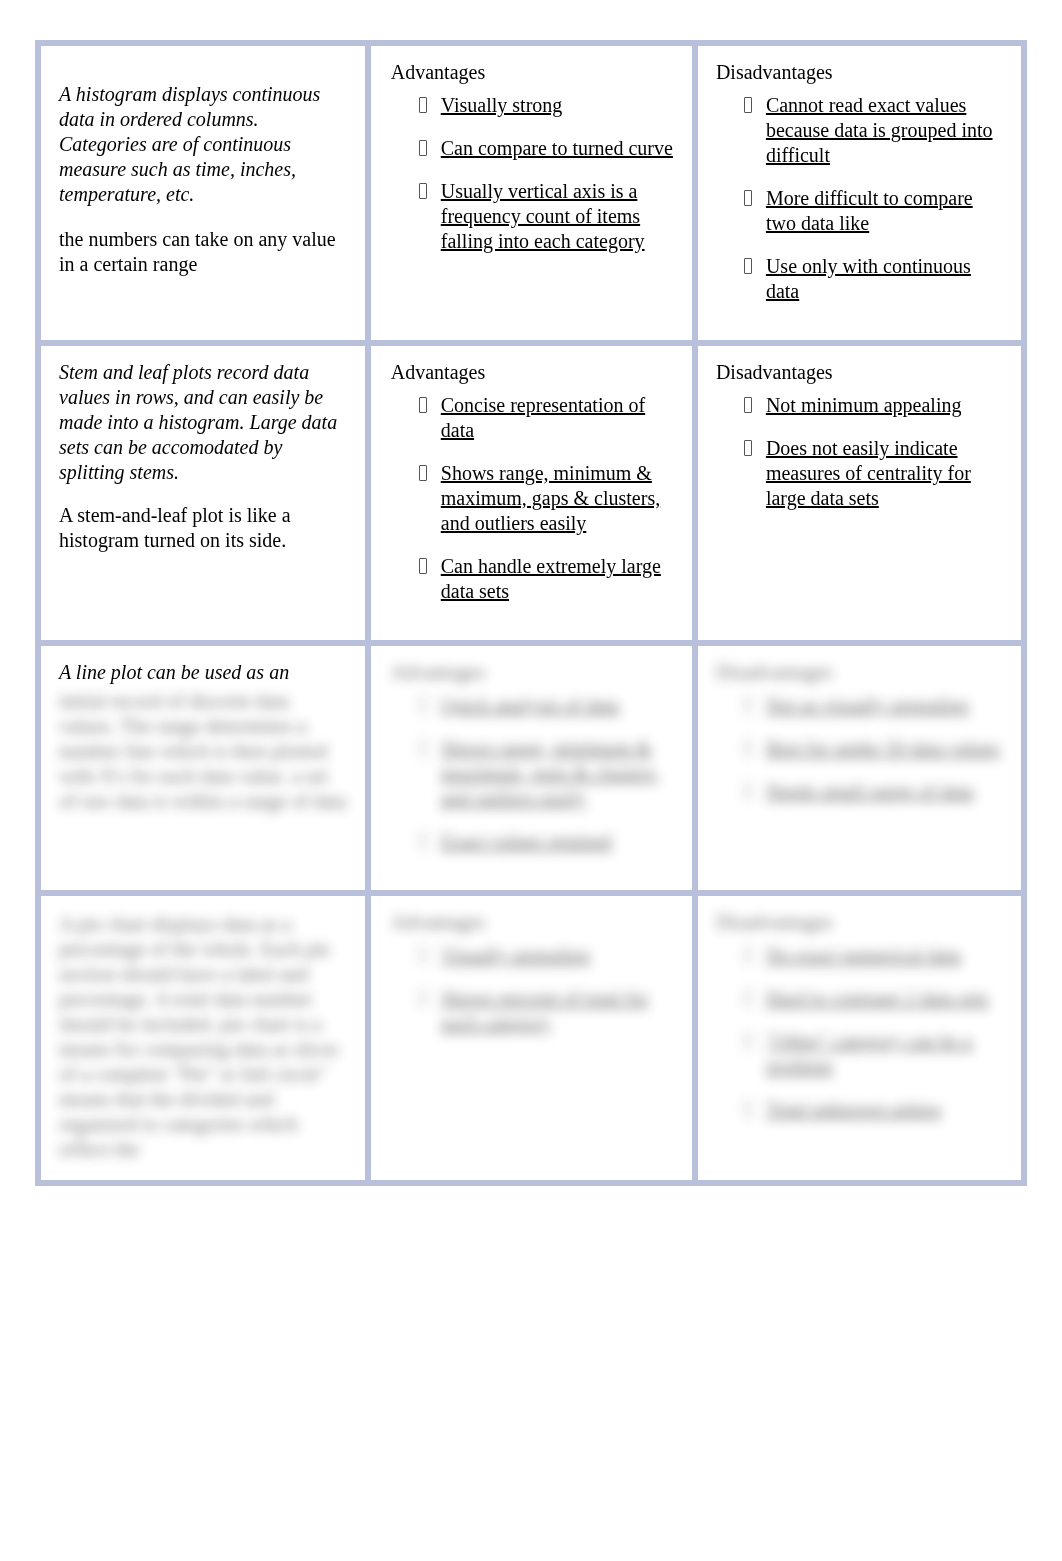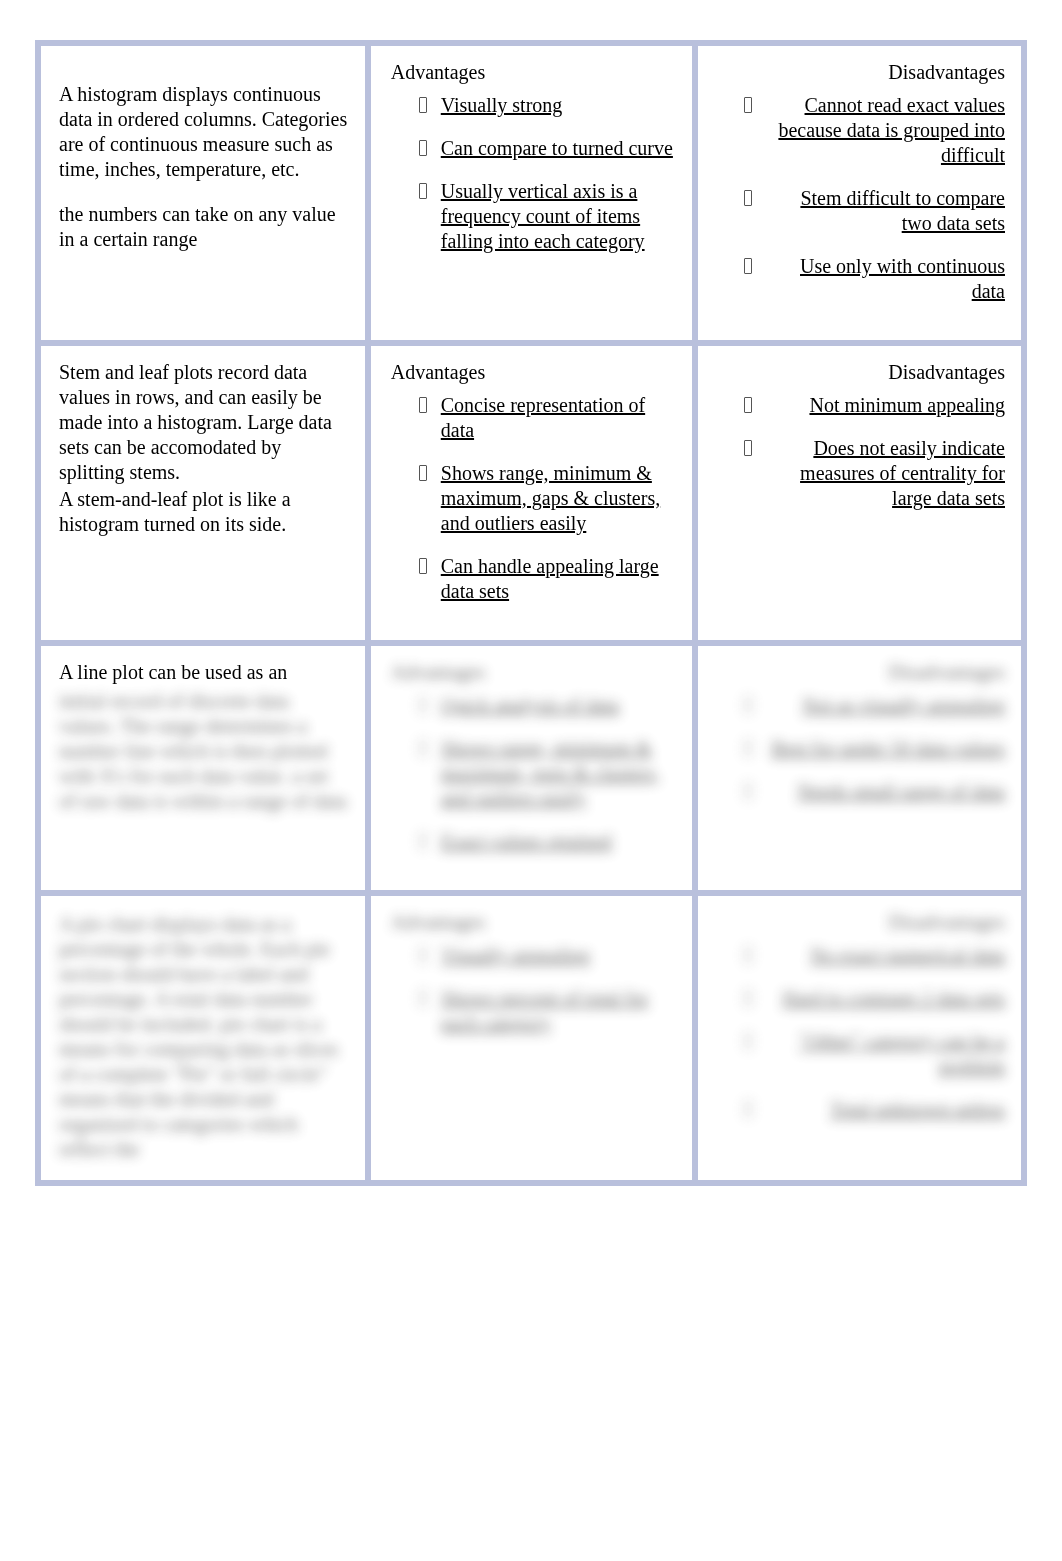--- a/index.html
+++ b/index.html
@@ -30,23 +30,24 @@
       line-height: 1.25;
     }
     tr:last-child td {
       border-bottom: 6px solid #b9c0dc;
     }
     td:last-child {
       border-right: 6px solid #b9c0dc;
     }
     .col-desc { width: 33.5%; }
     .col-adv { width: 33%; padding-left: 20px; }
-    .col-dis { width: 33.5%; text-align: right; }
+    .col-dis { width: 33.5%; }
     .desc-main {
       display: block;
+      font-style: italic;
     }
     .desc-sub {
       display: block;
       margin-top: 20px;
     }
     .heading {
       display: block;
       margin-bottom: 6px;
     }
     ul.bullets {
@@ -108,40 +109,40 @@
                 <li>Can compare to turned curve</li>
                 <li>Usually vertical axis is a frequency count of items falling into each category</li>
               </ul>
             </div>
           </td>
           <td class="col-dis">
             <div>
               <span class="heading">Disadvantages</span>
               <ul class="bullets">
                 <li>Cannot read exact values because data is grouped into difficult</li>
-                <li>Stem difficult to compare two data sets</li>
+                <li>More difficult to compare two data like</li>
                 <li>Use only with continuous data</li>
               </ul>
             </div>
           </td>
         </tr>
         <tr>
           <td class="col-desc">
             <div>
               <span class="desc-main">Stem and leaf plots record data values in rows, and can easily be made into a histogram. Large data sets can be accomodated by splitting stems.</span>
-              <span class="desc-sub" style="margin-top: 2px;">A stem-and-leaf plot is like a histogram turned on its side.</span>
+              <span class="desc-sub" style="margin-top: 18px;">A stem-and-leaf plot is like a histogram turned on its side.</span>
             </div>
           </td>
           <td class="col-adv">
             <div>
               <span class="heading">Advantages</span>
               <ul class="bullets">
                 <li>Concise representation of data</li>
                 <li>Shows range, minimum &amp; maximum, gaps &amp; clusters, and outliers easily</li>
-                <li>Can handle appealing large data sets</li>
+                <li>Can handle extremely large data sets</li>
               </ul>
             </div>
           </td>
           <td class="col-dis">
             <div>
               <span class="heading">Disadvantages</span>
               <ul class="bullets">
                 <li>Not minimum appealing</li>
                 <li>Does not easily indicate measures of centrality for large data sets</li>
               </ul>

